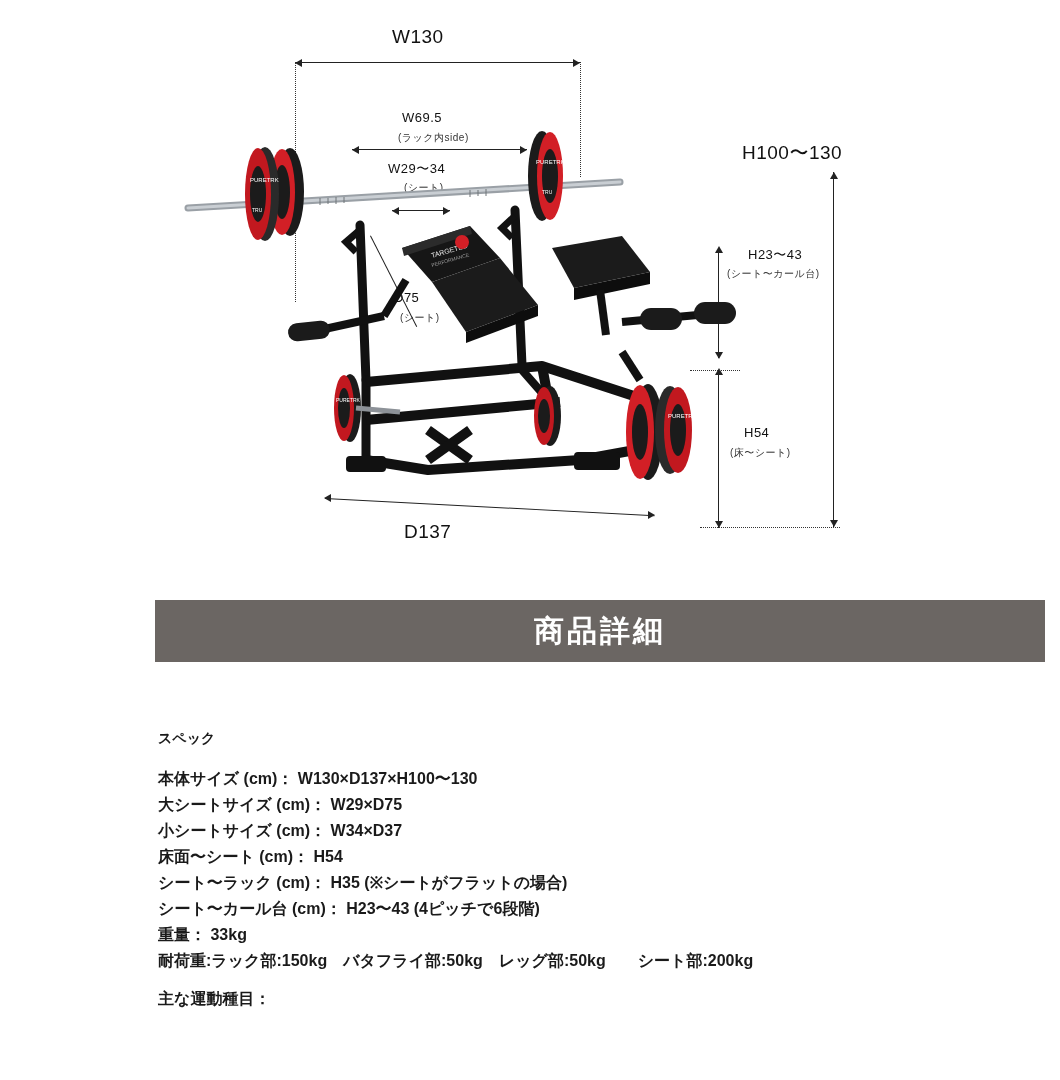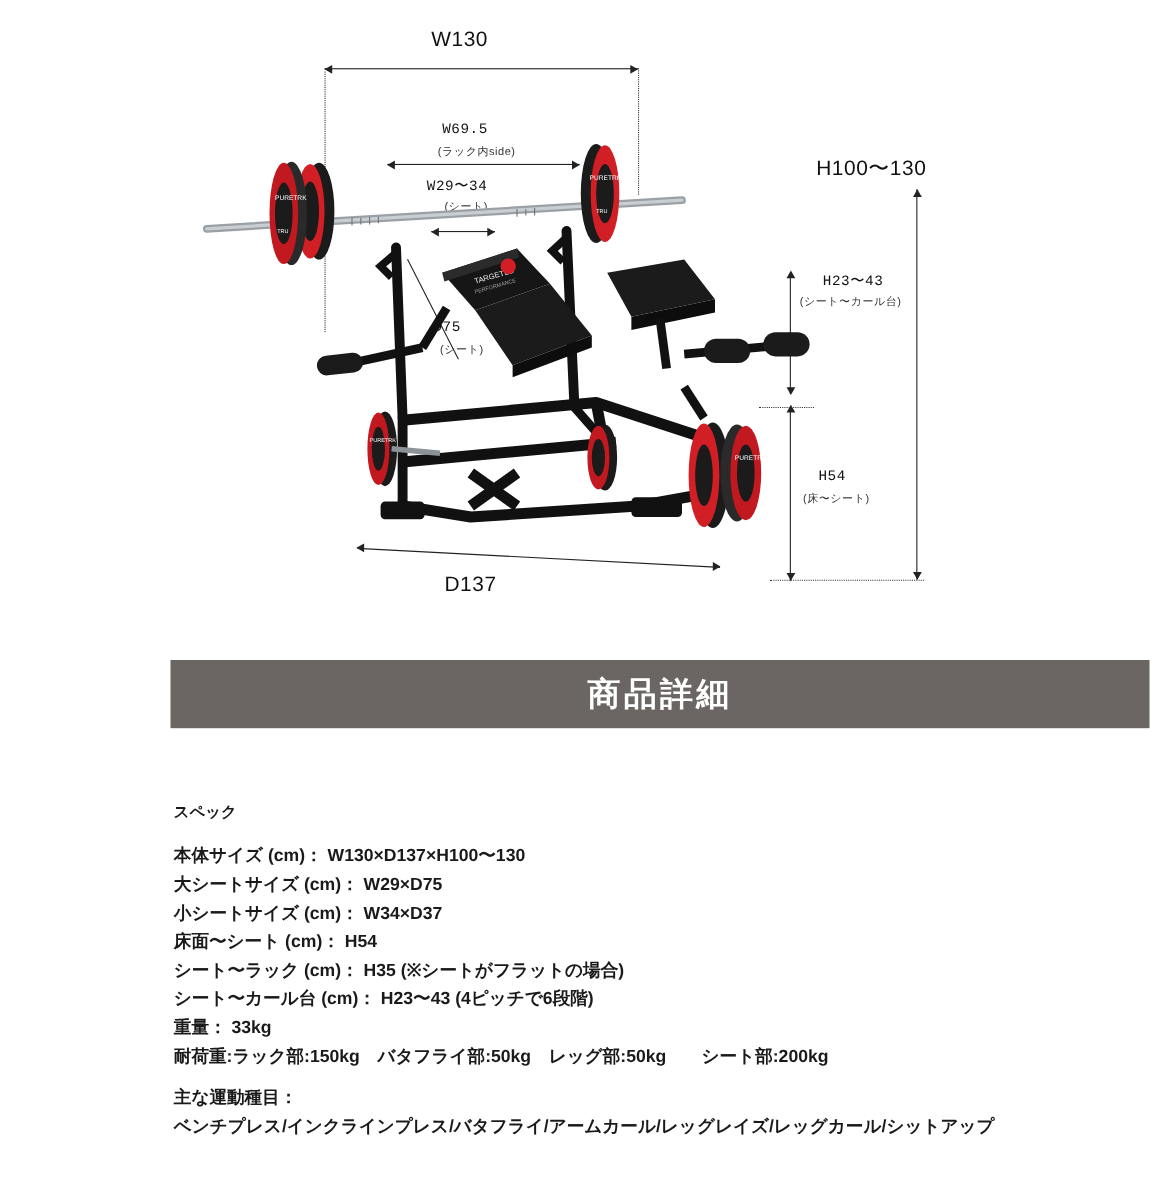--- a/index.html
+++ b/index.html
@@ -23,21 +23,20 @@
 
   .dim-label {
     position: absolute;
     font-size: 19px;
     color: #111;
     white-space: nowrap;
     letter-spacing: 0.5px;
   }
   .dim-label.small {
     font-size: 13px;
-    font-family: Liberation Mono, monospace;
   }
   .dim-label.tiny {
     font-size: 10px;
     color: #333;
   }
 
   .line {
     position: absolute;
     background: #222;
   }
@@ -292,14 +291,13 @@
   <div class="spec-row">小シートサイズ (cm)： W34×D37</div>
   <div class="spec-row">床面〜シート (cm)： H54</div>
   <div class="spec-row">シート〜ラック (cm)： H35 (※シートがフラットの場合)</div>
   <div class="spec-row">シート〜カール台 (cm)： H23〜43 (4ピッチで6段階)</div>
   <div class="spec-row">重量： 33kg</div>
   <div class="spec-row wide">耐荷重:ラック部:150kg　バタフライ部:50kg　レッグ部:50kg　　シート部:200kg</div>
 
   <div class="spec-gap"></div>
 
   <div class="spec-row">主な運動種目：</div>
-  <div class="spec-row wide">ベンチプレス/インクラインプレス/バタフライ/アームカール/レッグレイズ/レッグカール/シットアップ</div>
 </div>
 
 </body></html>

